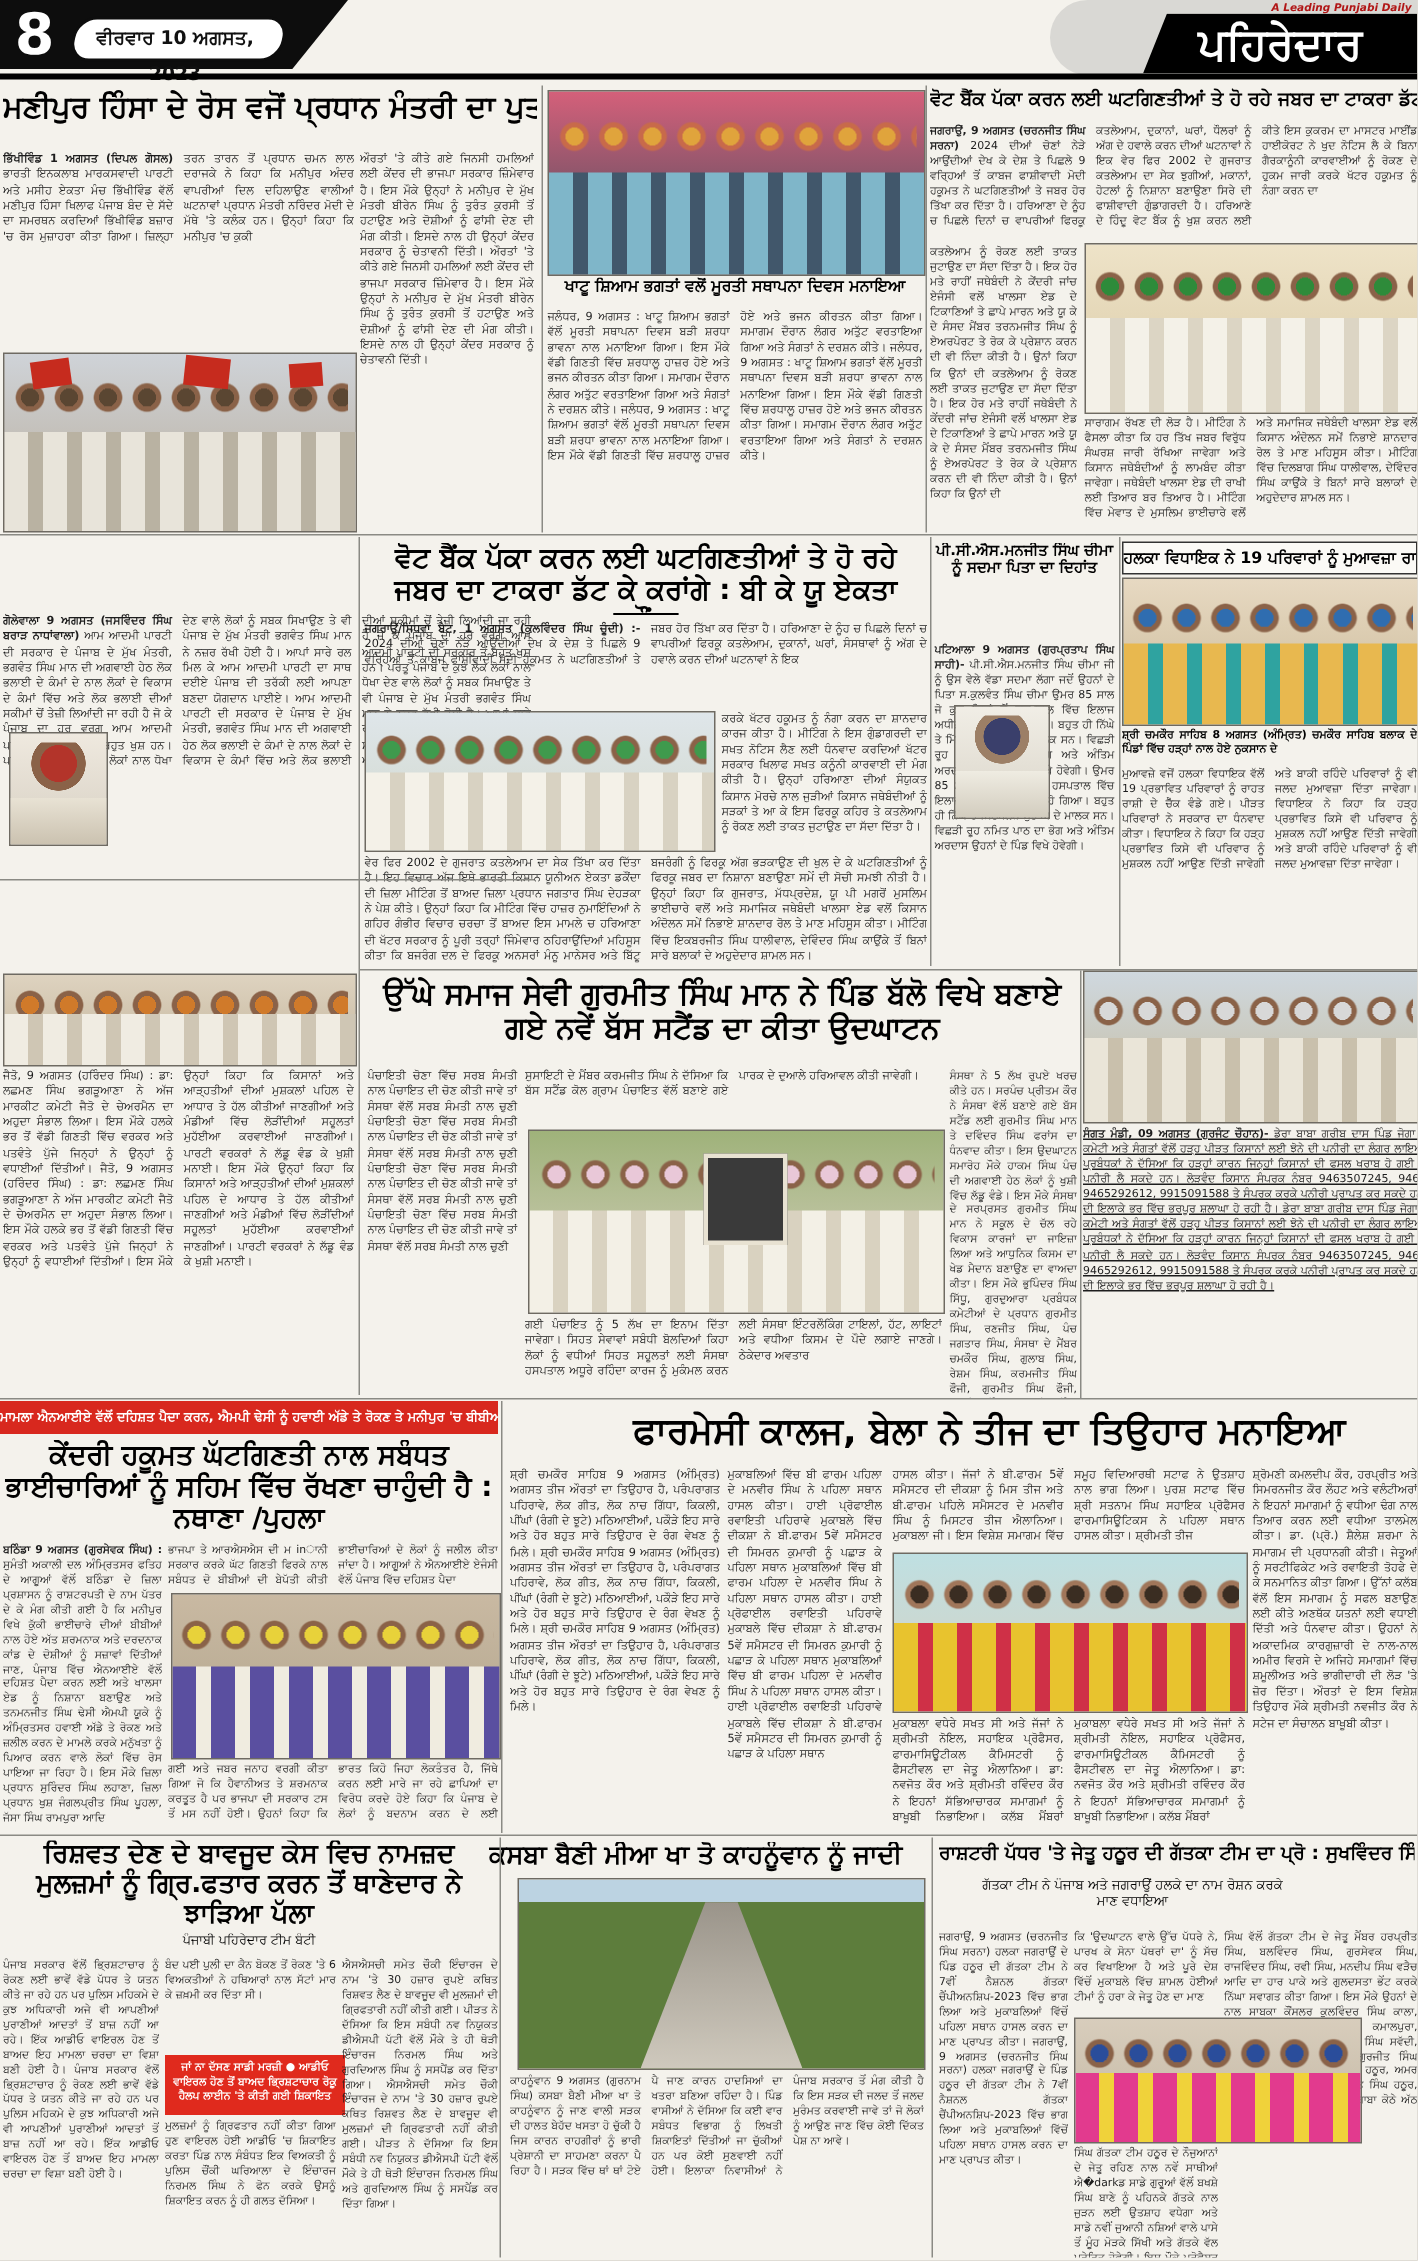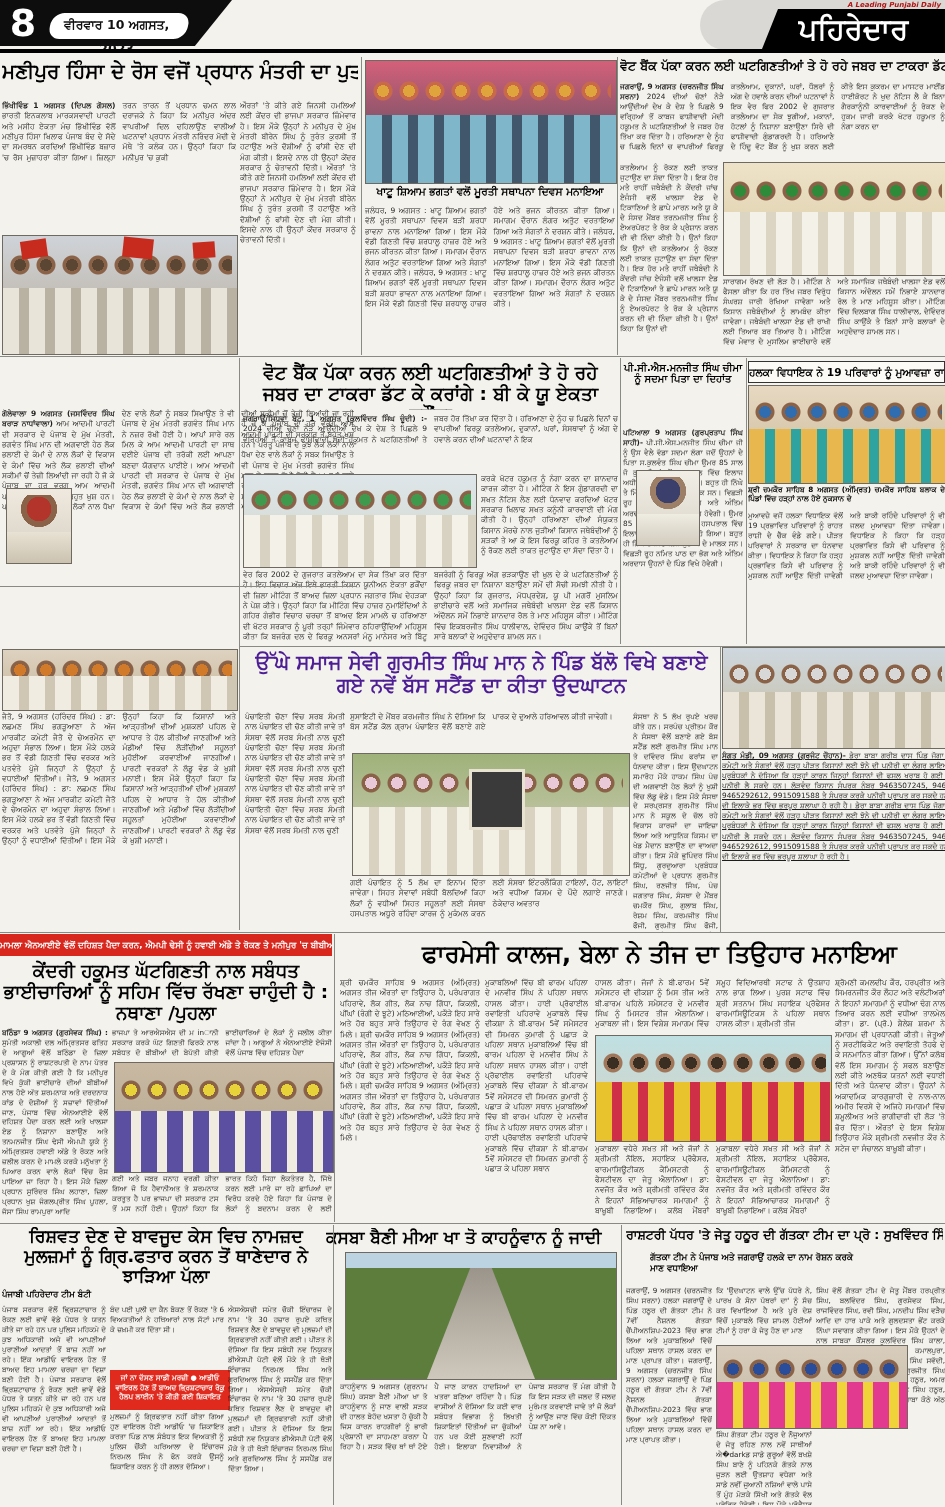--- a/index.html
+++ b/index.html
@@ -13,23 +13,23 @@
   .datecap span{display:block;transform:skewX(12deg);font-size:12.5px;font-weight:bold;
         line-height:24px;text-align:center;color:#111;}
   .hdr-grayband{background:#d9d8d4;border-radius:26px 0 0 26px;}
   .tagline{color:#b11616;font-size:7px;font-weight:bold;font-style:italic;text-align:right;}
   .masthead{background:#000;clip-path:polygon(16px 0,100% 0,100% 100%,0 100%);
         color:#fff;font-weight:bold;font-size:29px;text-align:center;line-height:40px;}
   .hdr-rule{background:#000;}
   
   .hl{font-weight:bold;color:#000;text-align:center;line-height:1.14;overflow:hidden;}
   .hl.nw{white-space:nowrap;}
-  .hl.blue{color:#4c1d95;}
+  .hl.blue{color:#000000;}
   .hl.boxed{border:1px solid #333;background:#fbfaf6;}
-  .subhead{font-weight:bold;text-align:left;line-height:1.25;color:#000;overflow:hidden;}
+  .subhead{font-weight:normal;text-align:center;line-height:1.25;color:#000;overflow:hidden;}
   
   .bt{font-size:7.5px;line-height:1.38;text-align:justify;color:#1d1d1d;overflow:hidden;}
   .bt .by{font-weight:bold;}
   .c2{column-count:2;column-gap:7px;}
   .c3{column-count:3;column-gap:7px;}
   .cap{font-weight:bold;font-size:7.3px;line-height:1.3;text-align:justify;color:#000;overflow:hidden;}
   .kicker{background:#d8281e;color:#fff;font-weight:bold;font-size:8.6px;line-height:22px;
         text-align:center;white-space:nowrap;overflow:hidden;}
   .redbox{background:#e02a1d;color:#fff;font-weight:bold;font-size:7.2px;line-height:1.35;
         text-align:center;padding:3px 4px;overflow:hidden;}

